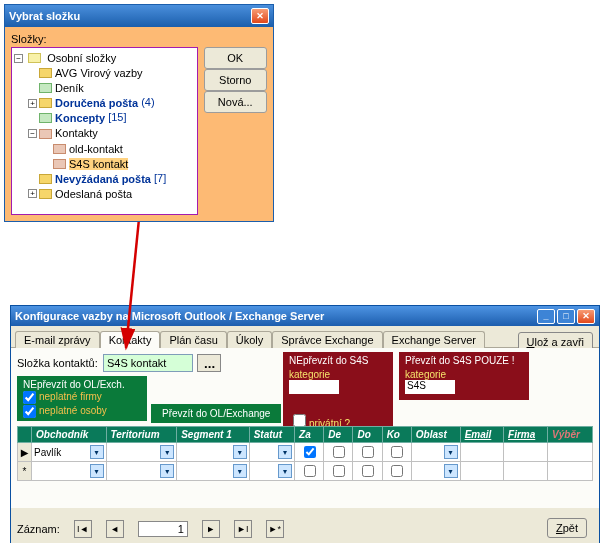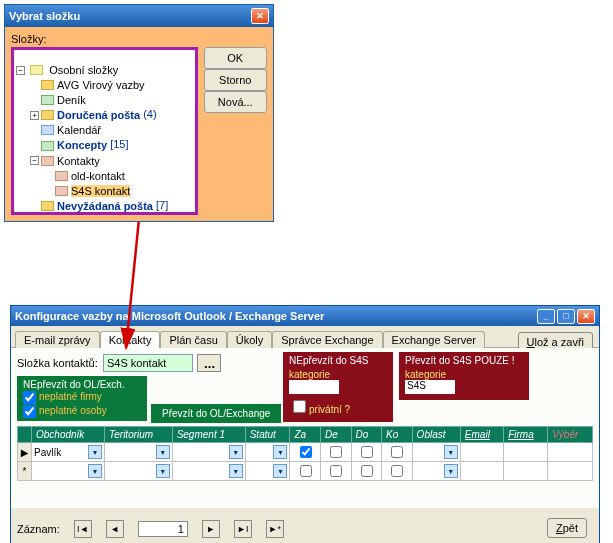--- a/index.html
+++ b/index.html
@@ -5,21 +5,21 @@
   * { box-sizing: border-box; }
   body { margin: 0; font-family: Tahoma, Arial, sans-serif; font-size: 11px; background: #fff; width: 613px; height: 543px; position: relative; }
 
   
   .dialog1 { position: absolute; left: 4px; top: 4px; width: 270px; border: 1px solid #1b5eac; background: #fdba74; z-index: 10; }
   .titlebar { background: linear-gradient(#4a8fdc, #1b5eac); color: #fff; height: 22px; display: flex; align-items: center; padding: 0 4px; font-weight: bold; }
   .titlebar .close { margin-left: auto; width: 18px; height: 16px; background: linear-gradient(#f79c75,#e2481b); border: 1px solid #fff; border-radius: 2px; display: flex; align-items: center; justify-content: center; font-size: 9px; color: #fff; cursor: pointer; }
   .dialog1-body { padding: 6px; }
   .slozky-label { margin-bottom: 2px; }
   .dialog1-main { display: flex; gap: 6px; }
-  .tree-pane { background: #fff; border: 3px solid #a21caf; width: 188px; height: 168px; overflow: hidden; padding: 12px 0; }
+  .tree-pane { background: #fff; border: 1px solid #a21caf; width: 188px; height: 168px; overflow: hidden; padding: 2px 0; }
   .tree ul { list-style: none; margin: 0; padding: 0 0 0 14px; }
   .tree > ul { padding-left: 2px; }
   .tree li { white-space: nowrap; line-height: 14px; }
   .twisty { display: inline-block; width: 9px; height: 9px; border: 1px solid #888; font-size: 8px; line-height: 7px; text-align: center; margin-right: 2px; background: #fff; cursor: pointer; vertical-align: middle; }
   .twisty::before { content: "−"; }
   .twisty.plus::before { content: "+"; }
   .twisty.none { border: none; background: transparent; }
   .twisty.none::before { content: ""; }
   .ficon { display: inline-block; width: 13px; height: 10px; background: #f6d66a; border: 1px solid #c9a738; margin-right: 3px; vertical-align: middle; }
   .ficon.blue { background: #c7dcf6; border-color: #6a9edc; }
@@ -59,21 +59,21 @@
   .greenbox .chklabel { color: #f5c04b; display: block; line-height: 14px; }
   .greenbox .chklabel input { vertical-align: middle; margin: 0 3px 0 0; }
   .greenbtn { position: absolute; left: 140px; top: 56px; background: #0a7a3a; color: #fff; border: 1px solid #0a7a3a; padding: 3px 10px; font-size: 10px; cursor: pointer; }
   .save-outer { position: absolute; right: 6px; top: 6px; }
   .savebtn { background: #ece9d8; border: 1px solid #888; border-radius: 3px; padding: 3px 8px; font-size: 11px; cursor: pointer; }
   .savebtn .ul { text-decoration: underline; }
 
   
   .grid-wrap { position: absolute; left: 6px; right: 6px; top: 78px; }
   .grid { width: 100%; border-collapse: collapse; font-size: 10px; }
-  .grid th { background: #0a7a5a; color: #fff; font-weight: normal; padding: 2px 4px; border: 1px solid #6faea2; font-style: italic; text-align: left; white-space: nowrap; }
+  .grid th { background: #0a7a5a; color: #fff; font-weight: bold; padding: 2px 4px; border: 1px solid #6faea2; font-style: italic; text-align: left; white-space: nowrap; }
   .grid th.special { text-decoration: underline; }
   .grid td { border: 1px solid #c0c0c0; height: 18px; padding: 0 2px; background: #fff; }
   .grid td.rowhdr { background: #ece9d8; width: 14px; text-align: center; }
   .dropcell { display: flex; align-items: center; }
   .dropcell .dv { flex: 1; }
   .dropcell .arrow { width: 14px; height: 14px; background: #cde6ff; border: 1px solid #6699cc; display: flex; align-items: center; justify-content: center; font-size: 8px; color: #003366; cursor: pointer; }
   .chkbox { width: 12px; height: 12px; }
   .navbtn { background: #ece9d8; border: 1px solid #888; width: 18px; height: 18px; font-size: 9px; cursor: pointer; padding: 0; display: flex; align-items: center; justify-content: center; }
   .recfield { border: 1px solid #888; background: #fff; width: 50px; height: 16px; font-size: 11px; text-align: right; padding: 0 3px; }
   .win2-body { position: relative; padding-bottom: 34px; }
@@ -96,21 +96,20 @@
         <div class="tree">
           <ul>
             <li>
               <span class="twisty"></span>
               <span class="ficon note"></span>
               <span class="node-label">Osobní složky</span>
               <ul>
                 <li><span class="twisty none"></span><span class="ficon"></span><span class="node-label">AVG Virový vazby</span></li>
                 <li><span class="twisty none"></span><span class="ficon green"></span><span class="node-label">Deník</span></li>
                 <li><span class="twisty plus"></span><span class="ficon"></span><span class="node-label bold">Doručená pošta</span> <span class="count">(4)</span></li>
-                <li><span class="twisty none"></span><span class="ficon blue"></span><span class="node-label">Kalendář</span></li>
                 <li><span class="twisty none"></span><span class="ficon green"></span><span class="node-label bold">Koncepty</span> <span class="count">[15]</span></li>
                 <li><span class="twisty"></span><span class="ficon contact"></span><span class="node-label">Kontakty</span>
                   <ul>
                     <li><span class="twisty none"></span><span class="ficon contact"></span><span class="node-label">old-kontakt</span></li>
                     <li><span class="twisty none"></span><span class="ficon contact"></span><span class="node-label sel">S4S kontakt</span></li>
                   </ul>
                 </li>
                 <li><span class="twisty none"></span><span class="ficon"></span><span class="node-label bold">Nevyžádaná pošta</span> <span class="count">[7]</span></li>
                 <li><span class="twisty plus"></span><span class="ficon"></span><span class="node-label">Odeslaná pošta</span></li>
 
@@ -172,21 +171,21 @@
         <label class="chklabel"><input type="checkbox" checked="" style=""><span>neplatné firmy</span></label>
         <label class="chklabel"><input type="checkbox" checked="" style=""><span>neplatné osoby</span></label>
       </div>
 
       <button class="greenbtn">Převzít do OL/Exchange</button>
 
       <div class="redbox" style="left:272px; top:4px; width:110px;">
         <div class="hdr">NEpřevzít do S4S</div>
         <div class="yellowtxt">kategorie</div>
         <div class="whitelbl">&nbsp;</div>
-        <div style="margin-top:3px;"><input type="checkbox" class="chk" style=""><span class="yellowtxt">privátní ?</span></div>
+        <div style="margin-top:17px;"><input type="checkbox" class="chk" style=""><span class="yellowtxt">privátní ?</span></div>
       </div>
 
       <div class="redbox" style="left:388px; top:4px; width:130px; height:48px;">
         <div class="hdr">Převzít do S4S POUZE !</div>
         <div class="yellowtxt">kategorie</div>
         <div class="whitelbl">S4S</div>
       </div>
 
       <div class="grid-wrap">
         <table class="grid">

